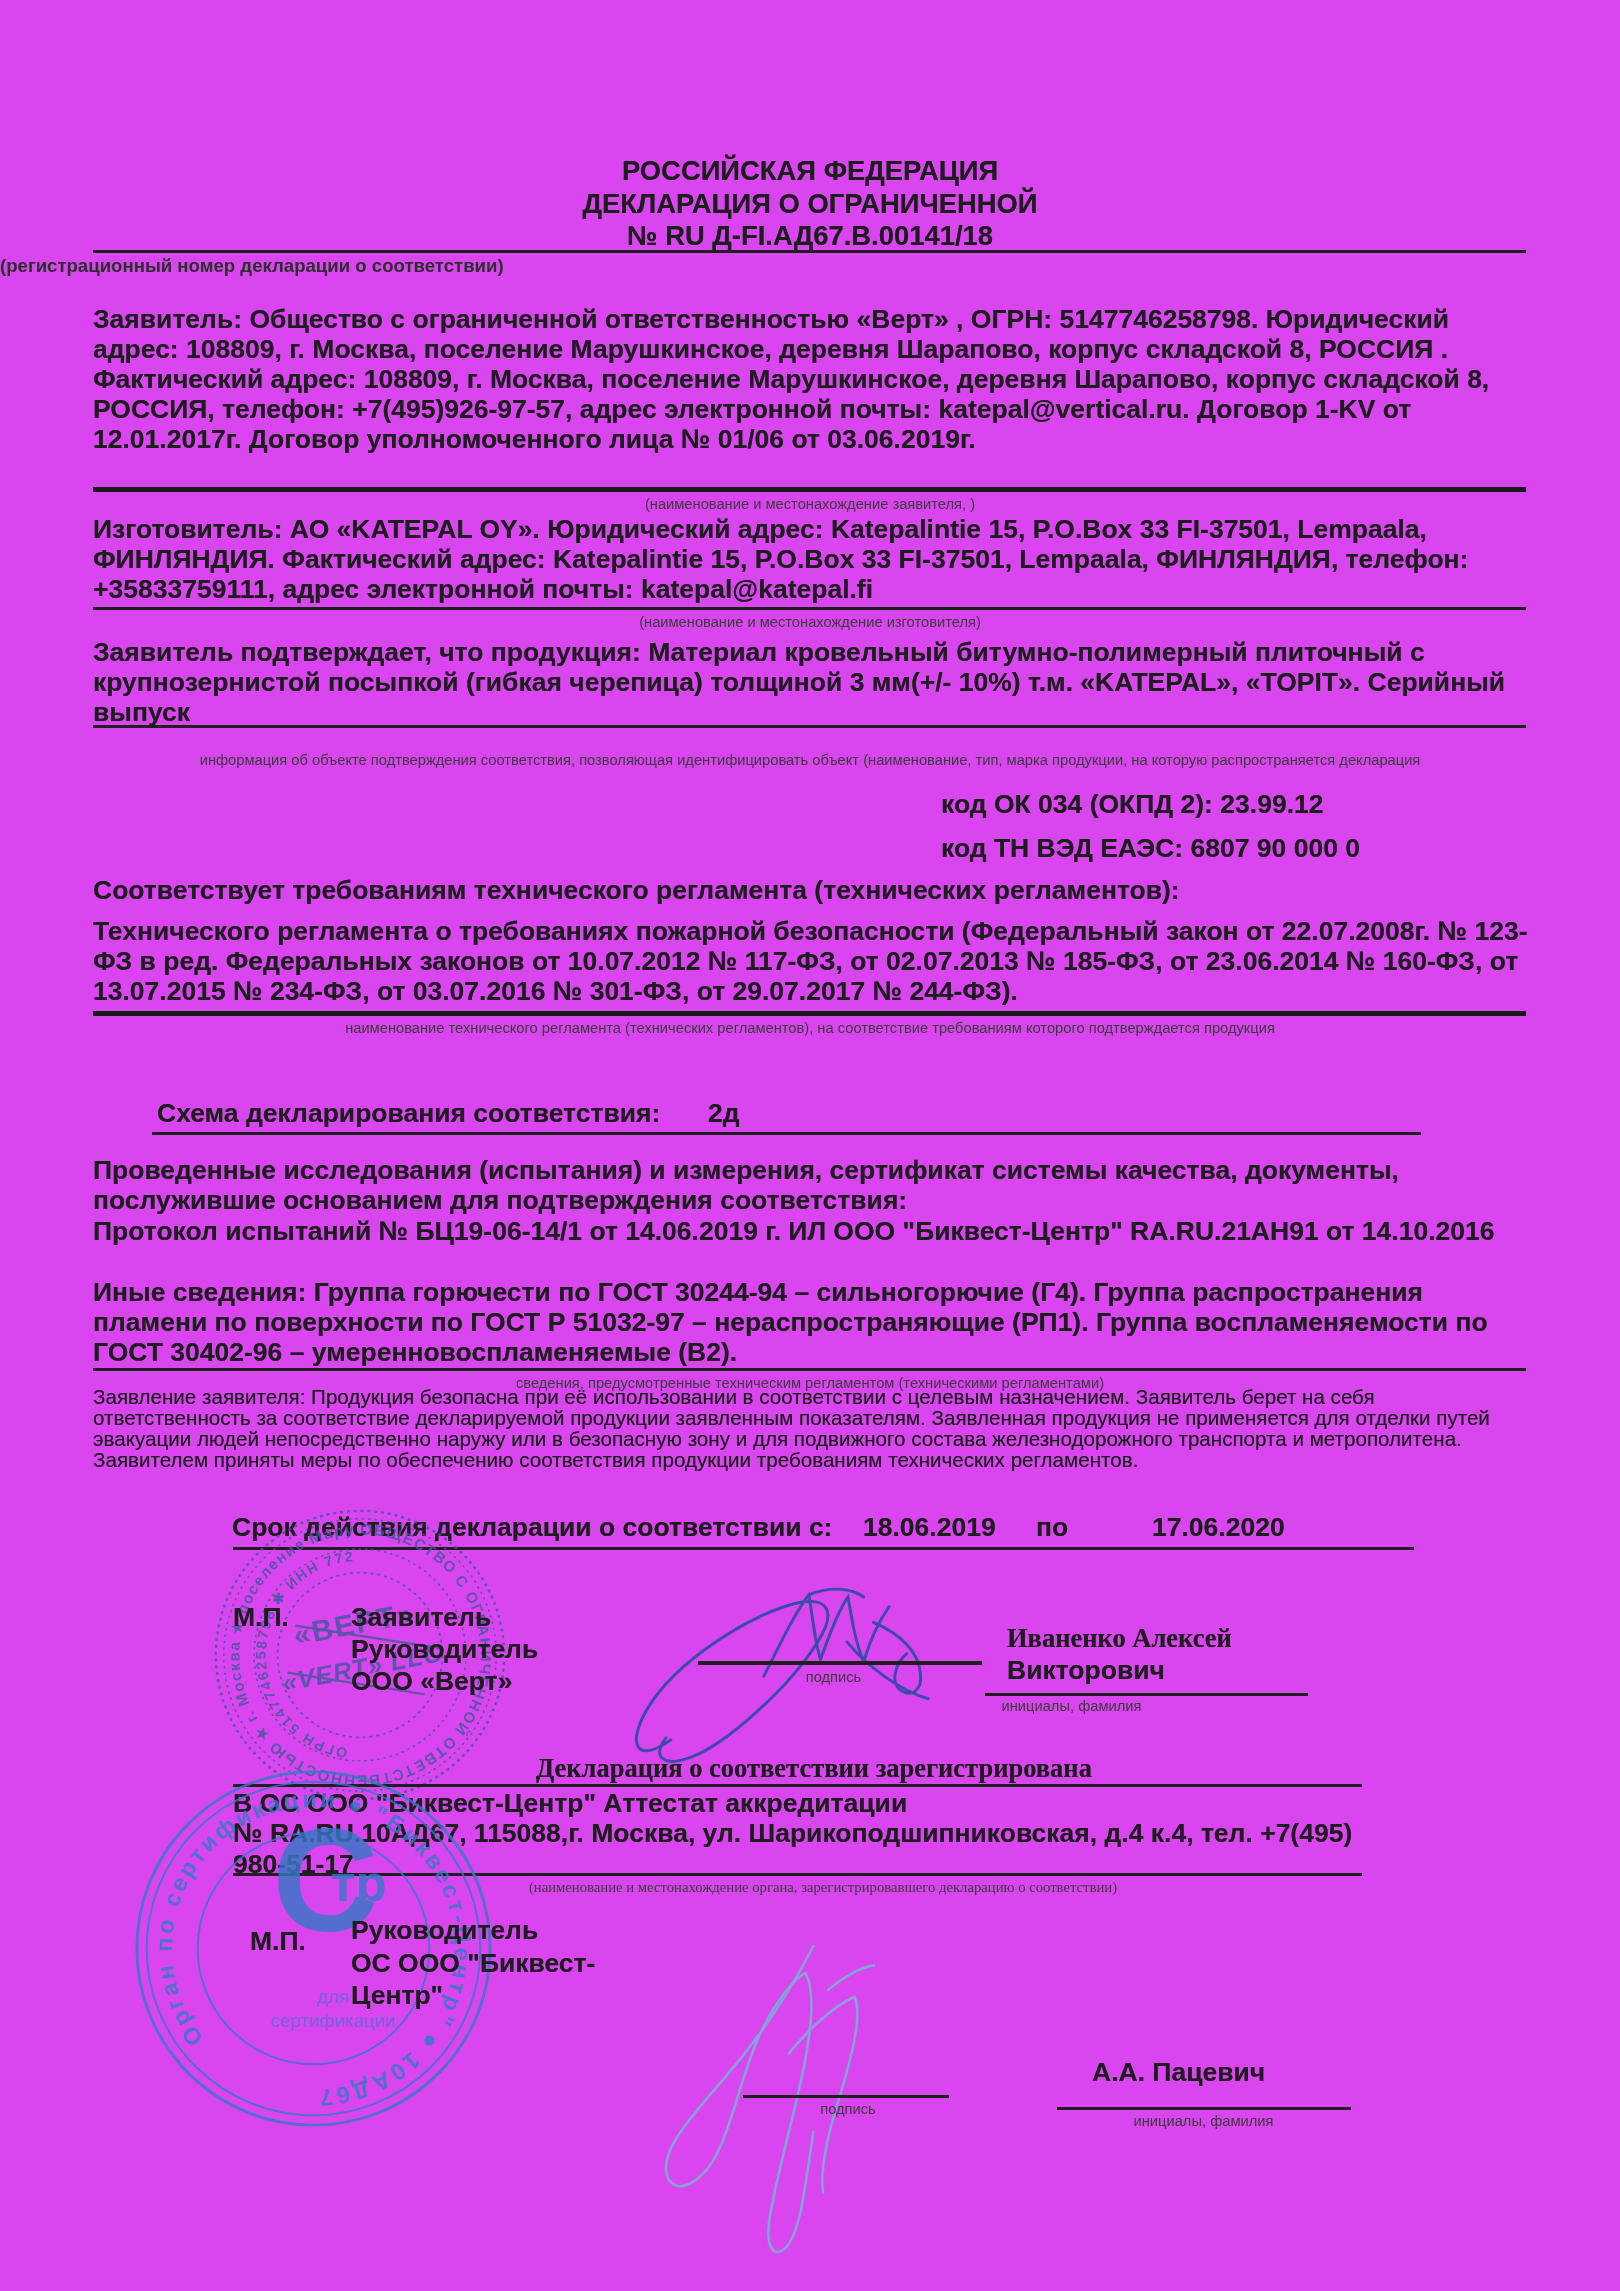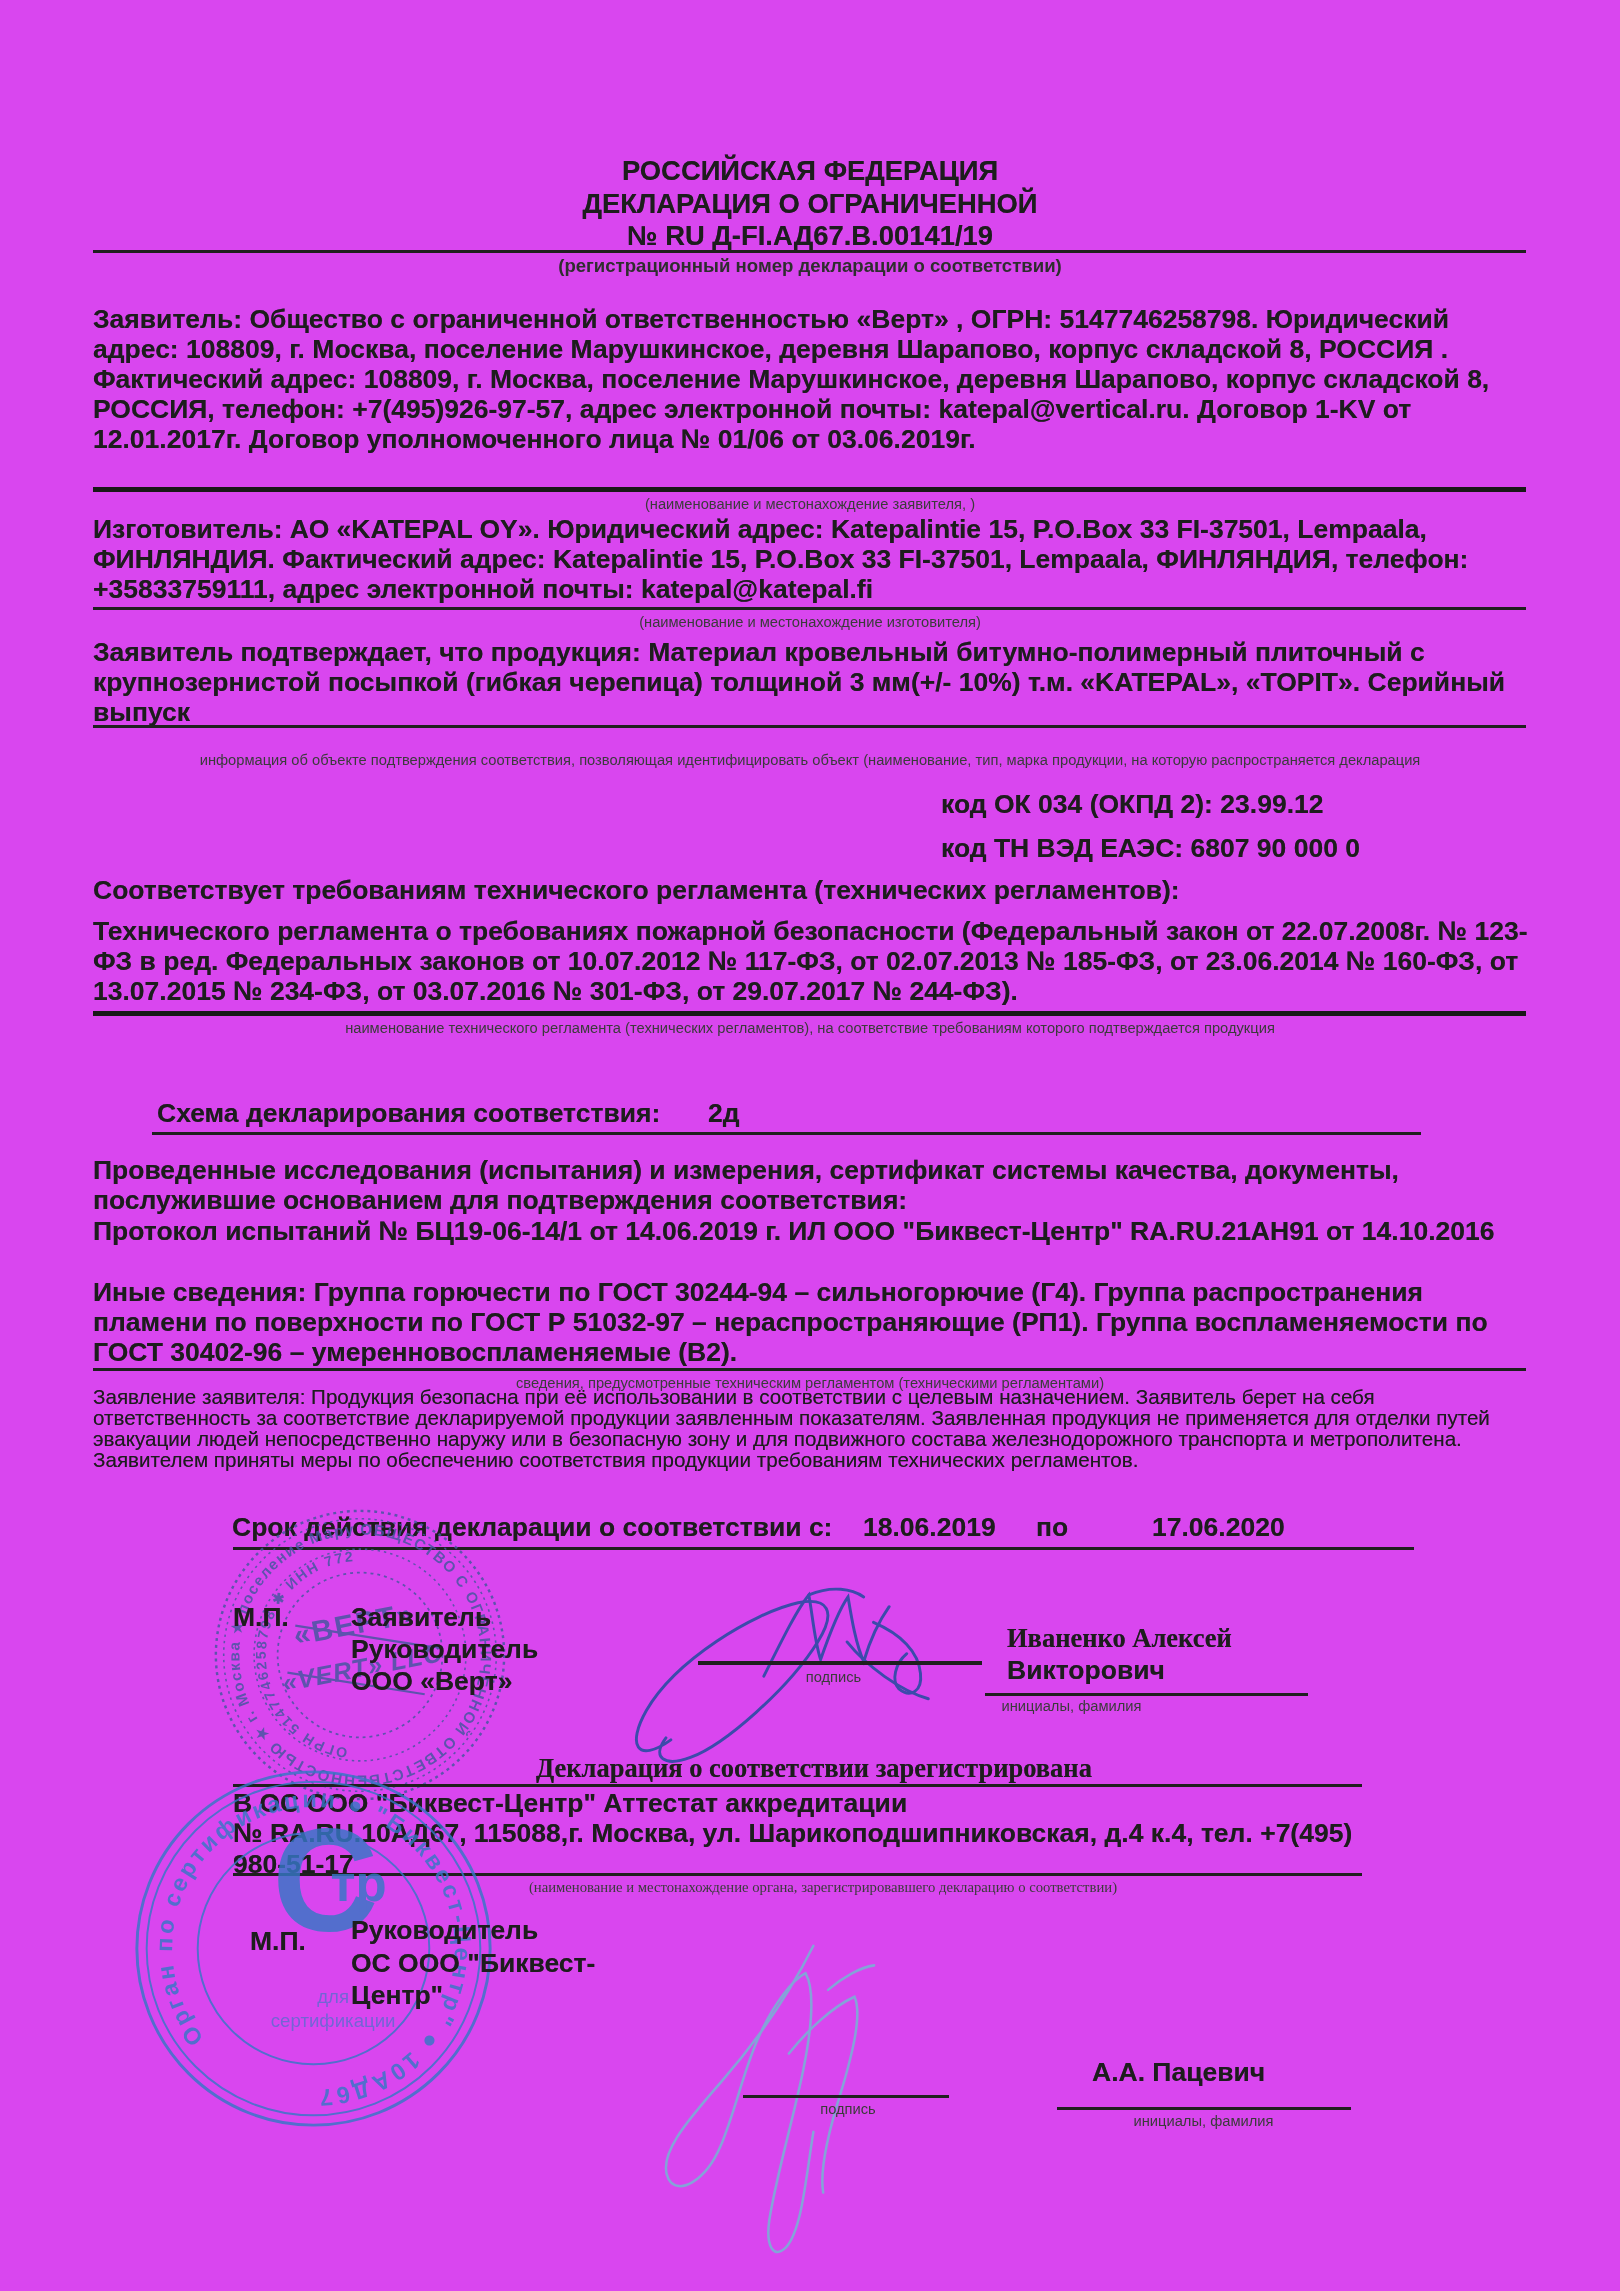--- a/index.html
+++ b/index.html
@@ -9,39 +9,39 @@
   }
   .abs{position:absolute;}
   .ttl{font-weight:bold;font-size:27.4px;text-align:center;width:100%;
        text-shadow:0 0 0.6px rgba(10,10,10,.55);}
   .body-text{font-weight:bold;font-size:26.5px;line-height:30px;
        text-shadow:0 0 0.6px rgba(10,10,10,.5);}
   .stmt{font-weight:normal;font-size:20.6px;line-height:21px;
        text-shadow:0 0 0.5px rgba(10,10,10,.5);}
   .cap{font-size:14.7px;color:#3b3b3b;text-align:center;width:100%;}
   .cap-serif{font-family:"Liberation Serif",serif;}
-  .regcap{font-size:18.6px;font-weight:bold;color:#2e2e2e;text-align:center;width:100%;}
+  .regcap{font-size:18.6px;font-weight:bold;color:#2e2e2e;text-align:left;width:100%;}
   .rule{background:#1f1f1f;height:2.9px;}
   .rule-thick{background:#181818;height:4.9px;}
   .serif-head{font-family:"Liberation Serif",serif;font-weight:bold;font-size:26.5px;
        text-shadow:0 0 0.5px rgba(10,10,10,.5);}
   .sig-label{font-weight:bold;font-size:26.5px;line-height:32px;
        text-shadow:0 0 0.6px rgba(10,10,10,.5);}
   .stamp{opacity:.82;}
   .stamp text{font-family:"Liberation Sans",sans-serif;}
   svg{display:block;}
 </style>
 </head>
 <body>
 
 <div class="page">
 
   <div class="abs ttl" style="top:155px;left:0;">РОССИЙСКАЯ ФЕДЕРАЦИЯ</div>
   <div class="abs ttl" style="top:188px;left:0;">ДЕКЛАРАЦИЯ О ОГРАНИЧЕННОЙ</div>
-  <div class="abs ttl" style="top:220px;left:0;">№ RU Д-FI.АД67.B.00141/19</div>
+  <div class="abs ttl" style="top:220px;left:0;">№ RU Д-FI.АД67.B.00141/18</div>
   <div class="abs rule" style="top:250px;left:93px;width:1433px;"></div>
   <div class="abs regcap" style="top:255px;left:0;">(регистрационный номер декларации о соответствии)</div>
 
   <div class="abs body-text" style="top:304px;left:93px;width:1439px;">Заявитель: Общество с ограниченной ответственностью «Верт» , ОГРН: 5147746258798. Юридический адрес: 108809, г. Москва, поселение Марушкинское, деревня Шарапово, корпус складской 8, РОССИЯ . Фактический адрес: 108809, г. Москва, поселение Марушкинское, деревня Шарапово, корпус складской 8, РОССИЯ, телефон: +7(495)926-97-57, адрес электронной почты: katepal@vertical.ru. Договор 1-KV от 12.01.2017г. Договор уполномоченного лица № 01/06 от 03.06.2019г.</div>
   <div class="abs rule-thick" style="top:487px;left:93px;width:1433px;"></div>
   <div class="abs cap" style="top:496px;left:0;">(наименование и местонахождение заявителя, )</div>
 
   <div class="abs body-text" style="top:514px;left:93px;width:1439px;">Изготовитель: АО «KATEPAL OY». Юридический адрес: Katepalintie 15, P.O.Box 33 FI-37501, Lempaala, ФИНЛЯНДИЯ. Фактический адрес: Katepalintie 15, P.O.Box 33 FI-37501, Lempaala, ФИНЛЯНДИЯ, телефон: +35833759111, адрес электронной почты: katepal@katepal.fi</div>
   <div class="abs rule" style="top:607px;left:93px;width:1433px;"></div>
   <div class="abs cap" style="top:614px;left:0;">(наименование и местонахождение изготовителя)</div>

